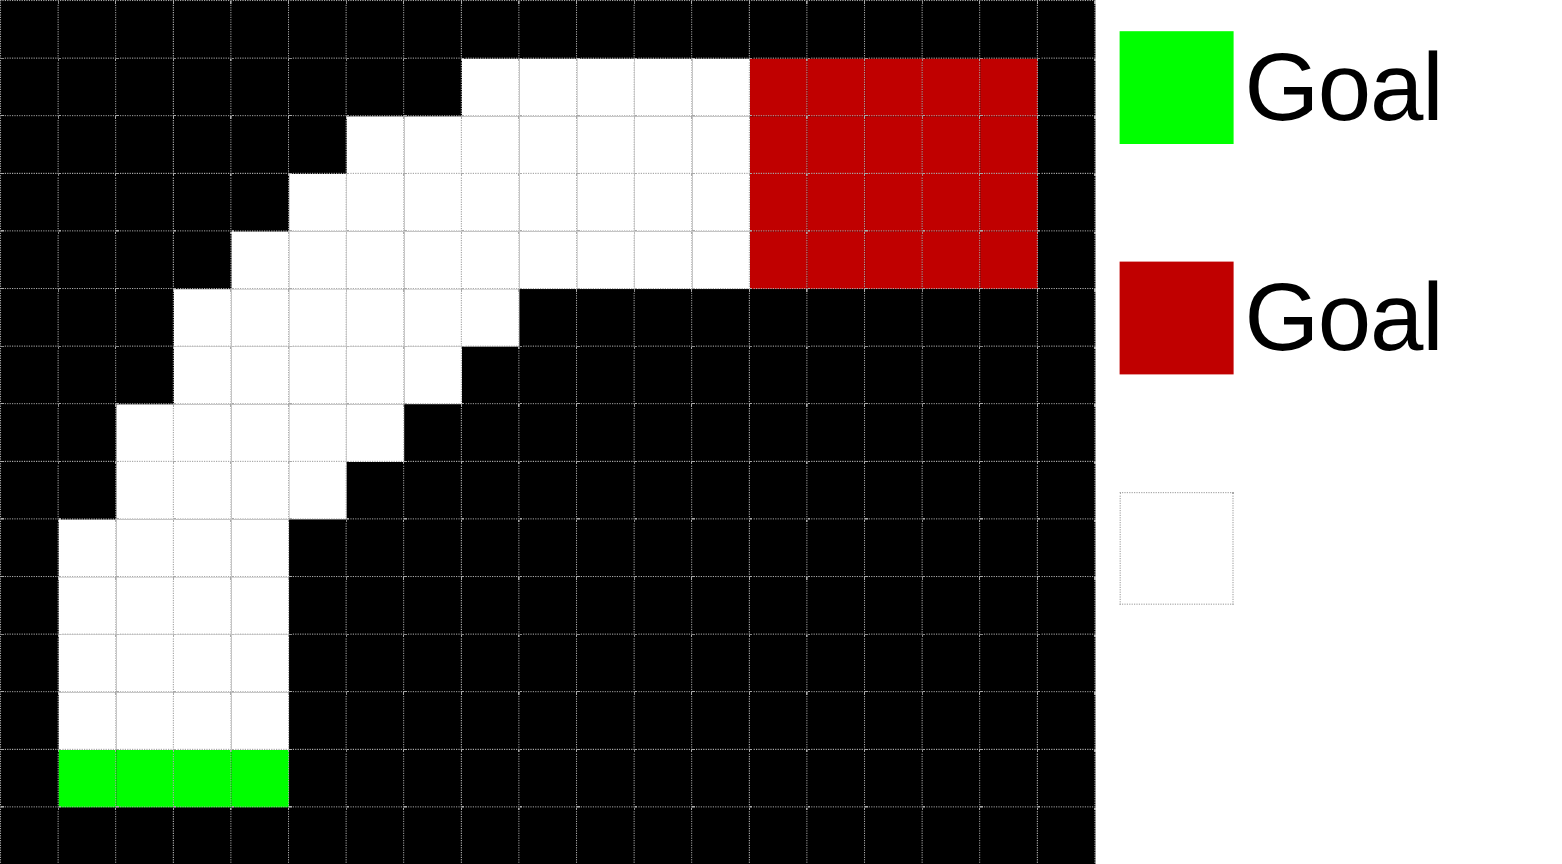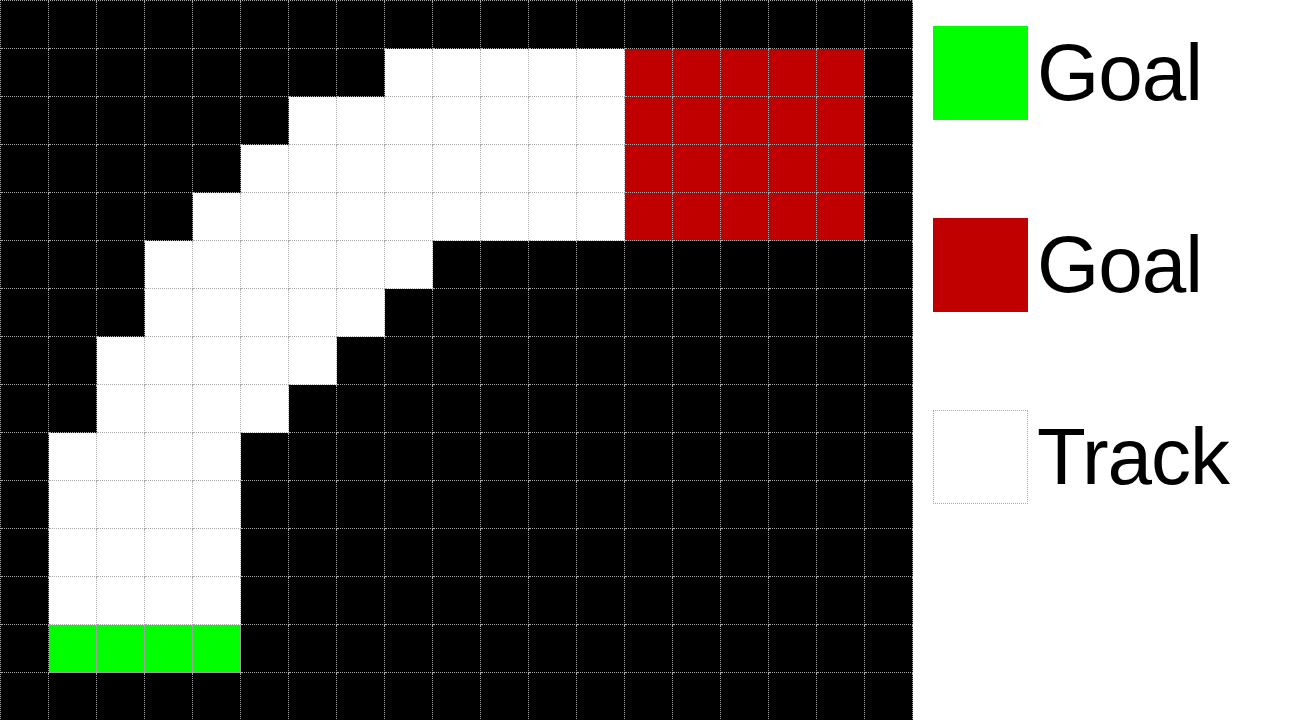--- a/index.html
+++ b/index.html
@@ -357,17 +357,16 @@
     <div class="legend-item">
       <span class="swatch" style="background-color: rgb(0, 255, 0);"></span>
       <span class="legend-label">Goal</span>
     </div>
     <div class="legend-item">
       <span class="swatch" style="background-color: rgb(192, 0, 0);"></span>
       <span class="legend-label">Goal</span>
     </div>
     <div class="legend-item">
       <span class="swatch" style="background-color: rgb(255, 255, 255); border: 1px dotted rgb(169, 169, 169);"></span>
-      <span class="legend-label">Track</span>
     </div>
   </div>
 
 </div>
 
 </body></html>

